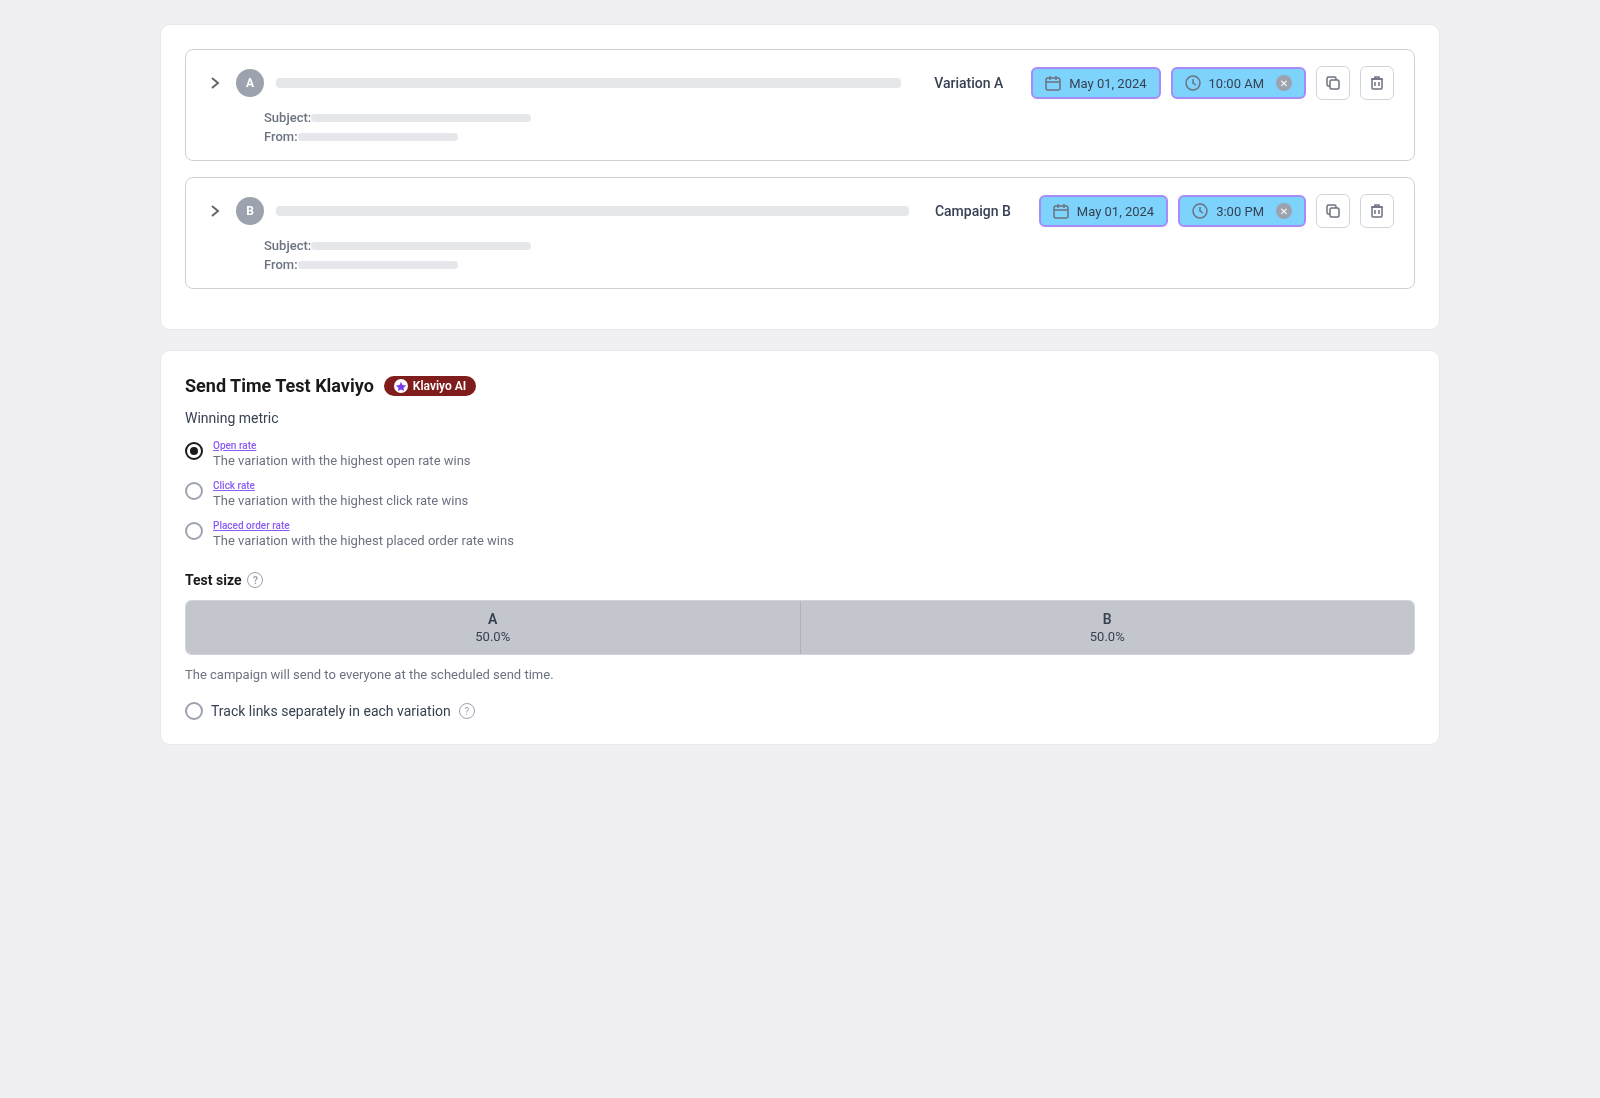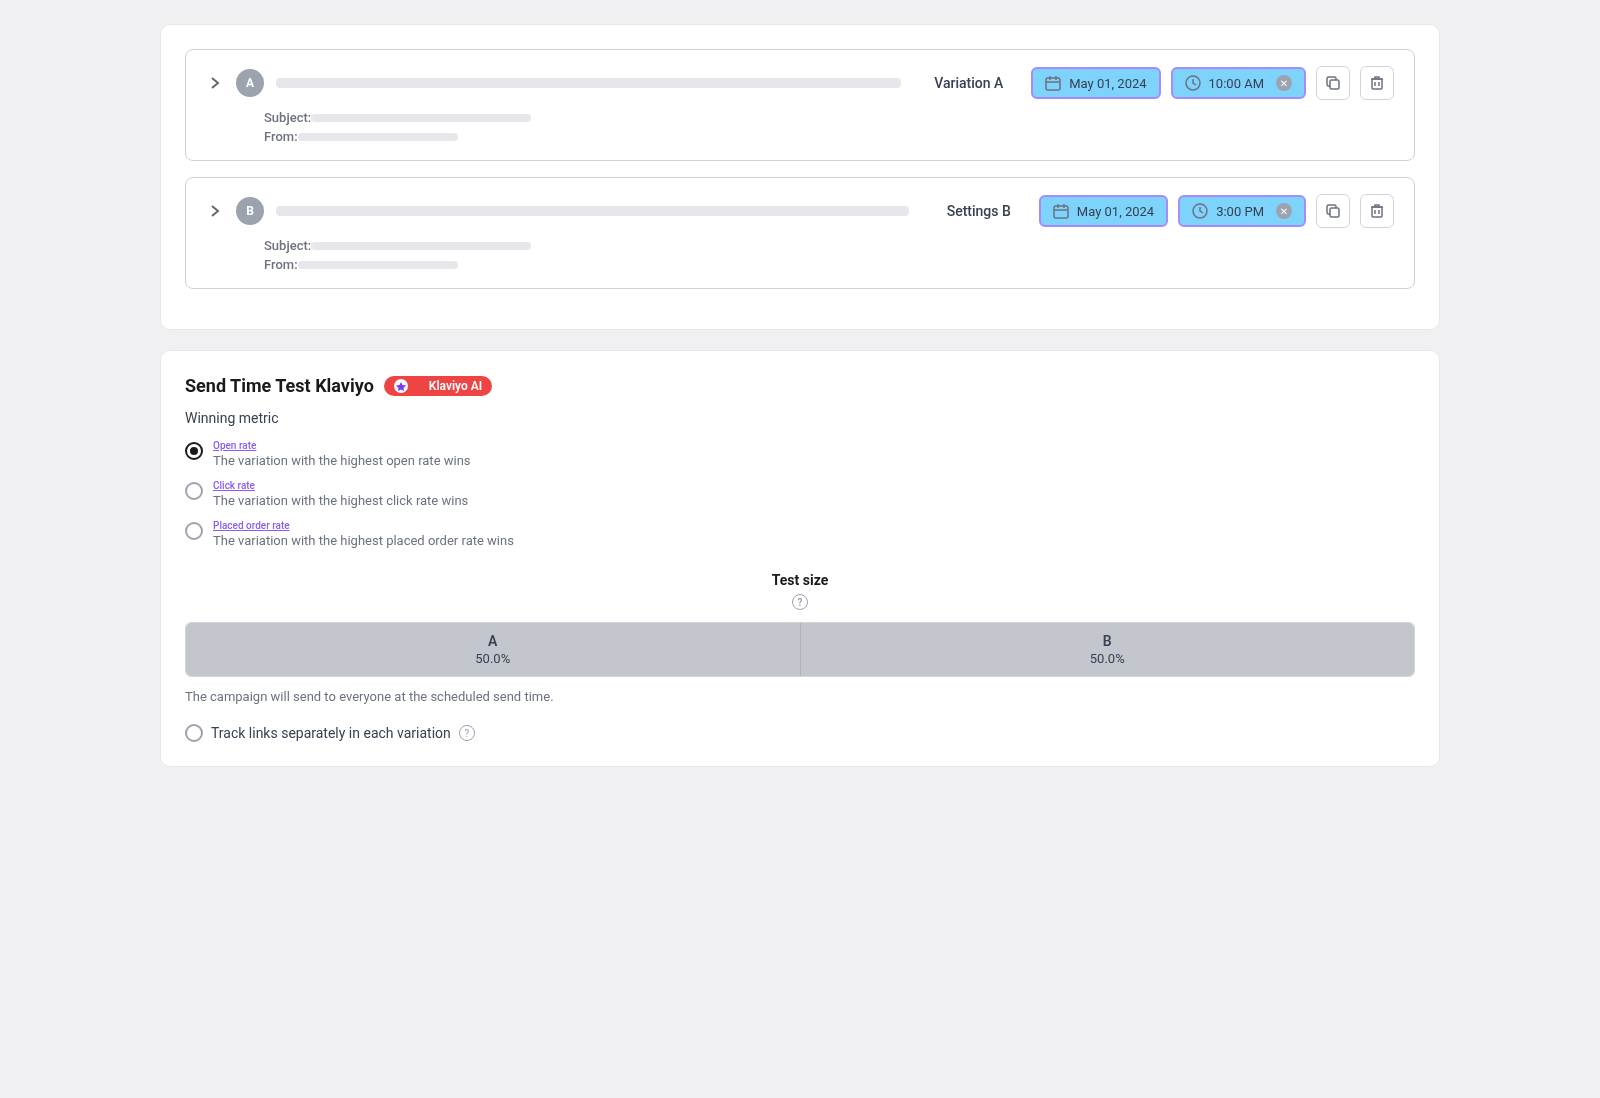--- a/index.html
+++ b/index.html
@@ -165,22 +165,22 @@
       font-size: 18px;
       font-weight: 700;
       display: flex;
       align-items: center;
       gap: 10px;
       margin-bottom: 14px;
     }
     .ai-badge {
       display: inline-flex;
       align-items: center;
-      gap: 21px;
-      background: #ef4444;
+      gap: 5px;
+      background: #7f1d1d;
       color: #fff;
       font-size: 12px;
       font-weight: 600;
       padding: 3px 10px;
       border-radius: 20px;
     }
     .ai-badge-icon {
       width: 14px;
       height: 14px;
       background: #fff;
@@ -220,21 +220,20 @@
     .radio-text .radio-title { font-size: 10px; font-weight: 500; color: #8b5cf6; text-decoration: underline; }
     .radio-text .radio-desc { font-size: 13px; color: #6b7280; margin-top: 2px; }
 
     .test-size-label {
       display: flex;
       align-items: center;
       gap: 6px;
       font-size: 14px;
       font-weight: 700;
       margin-bottom: 12px;
-      flex-direction: column;
     }
     .help-icon {
       width: 16px;
       height: 16px;
       border-radius: 50%;
       border: 1px solid #9ca3af;
       color: #9ca3af;
       display: flex;
       align-items: center;
       justify-content: center;
@@ -342,21 +341,21 @@
 
     <div class="variation-card">
       <div class="variation-row">
         <span class="chevron-icon">
           <svg width="18" height="18" viewBox="0 0 18 18" fill="none" stroke="currentColor" stroke-width="2">
             <polyline points="6,4 12,9 6,14"></polyline>
           </svg>
         </span>
         <div class="variation-badge">B</div>
         <div class="variation-bar"></div>
-        <span class="variation-name">Settings B</span>
+        <span class="variation-name">Campaign B</span>
         <div class="variation-controls">
           <div class="date-input">
             <svg width="16" height="16" viewBox="0 0 16 16" fill="none" stroke="currentColor" stroke-width="1.5">
               <rect x="1" y="3" width="14" height="12" rx="2"></rect>
               <line x1="1" y1="7" x2="15" y2="7"></line>
               <line x1="5" y1="1" x2="5" y2="5"></line>
               <line x1="11" y1="1" x2="11" y2="5"></line>
             </svg>
             <span>May 01, 2024</span>
           </div>

